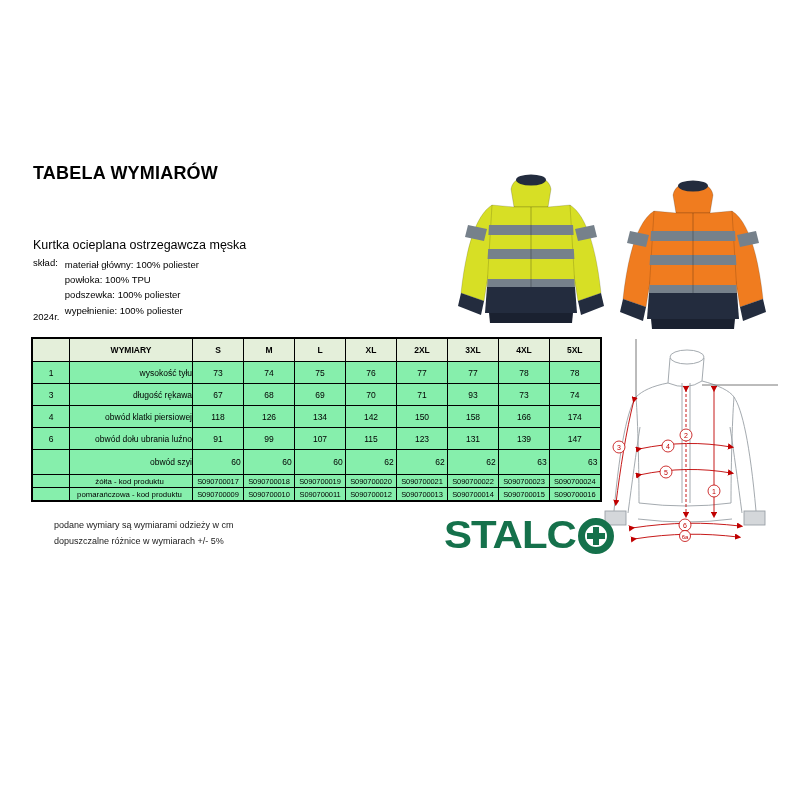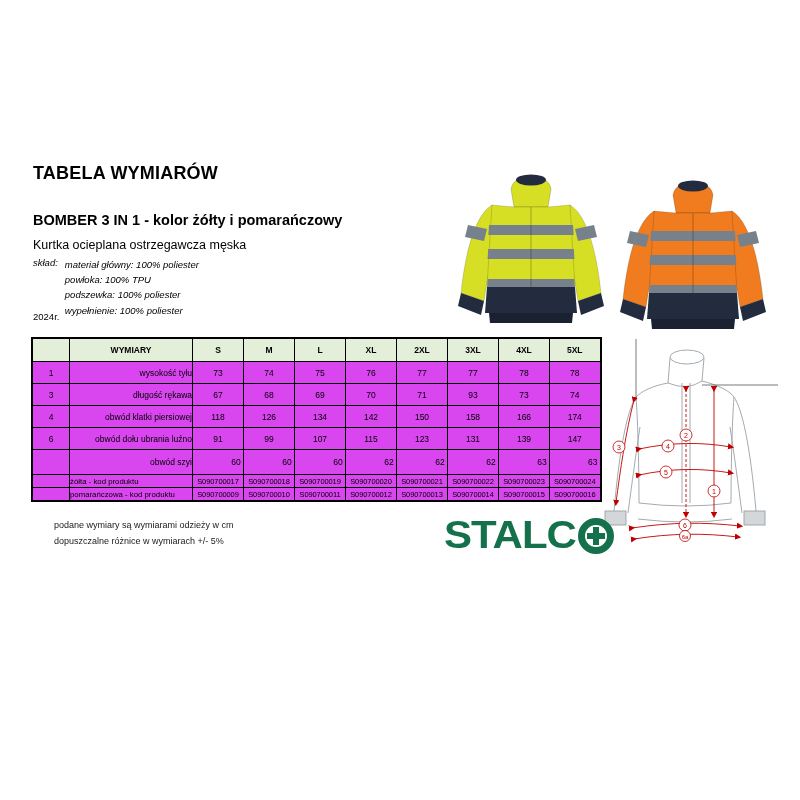--- a/index.html
+++ b/index.html
@@ -3,50 +3,49 @@
 <meta charset="utf-8">
 <style>
   html,body { margin:0; padding:0; background:#ffffff; }
   .page {
     position:relative; width:800px; height:652px; background:#fff;
     font-family:"Liberation Sans", sans-serif; color:#000; overflow:hidden;
   }
   .title { position:absolute; left:33px; top:163px; font-size:18px; font-weight:bold; letter-spacing:.2px; }
   .product-title { position:absolute; left:33px; top:212px; font-size:14.5px; font-weight:bold; }
   .product-subtitle { position:absolute; left:33px; top:238px; font-size:12.5px; font-weight:normal; }
-  .composition { position:absolute; left:33px; top:257px; font-size:9.5px; display:flex; gap:7px;font-style:italic; }
+  .composition { position:absolute; left:33px; top:257px; font-size:9.5px; display:flex; gap:7px; }
   .composition .lines div { line-height:15.2px; }
   .year { position:absolute; left:33px; top:311px; font-size:9.5px; }
 
   .jackets { position:absolute; left:446px; top:157px; }
   .diagram { position:absolute; left:592px; top:331px; }
 
-  table.size-table { position:absolute; left:31px; top:337px; border-collapse:collapse; table-layout:fixed; border:2px solid #000; background:#d946ef; }
+  table.size-table { position:absolute; left:31px; top:337px; border-collapse:collapse; table-layout:fixed; border:2px solid #000; background:#86efac; }
   table.size-table td { border:1px solid #000; font-size:8.5px; text-align:center; vertical-align:middle; padding:0; white-space:nowrap; }
   tr.head td { background:#e4efda; font-weight:bold; height:22px; }
   tr.row td { height:21px; }
   tr.row td.c-name { text-align:right; padding-left:21px; }
   tr.row-neck td { height:24px;padding-left:36px; }
   tr.code-row td { height:12px; font-size:7.5px; }
-  tr.code-row td.code-label { text-align:left; padding-right:3px; font-size:7.8px; }
+  tr.code-row td.code-label { text-align:center; padding-right:3px; font-size:7.8px; }
   tr.code-row td.code-cell { letter-spacing:-.1px; }
 
   .footnotes { position:absolute; left:35px; top:518px; font-size:9px; line-height:15.5px; color:#1a1a1a;margin-left:19px; }
 
   .logo { position:absolute; left:424px; top:511px; display:flex; align-items:center; color:#15714b;margin-left:20px; }
   .logo .wordmark { font-size:42px; font-weight:bold; letter-spacing:-1px; transform:scaleY(.92); }
   .logo svg { margin-left:1px; margin-top:2px; }
 </style>
 </head>
 <body>
 
 <div class="page">
 
   <div class="title">TABELA WYMIARÓW</div>
-  <div class="product-title">BOMBER 3 IN 1 - kolor żółty i pomarańczowy</div>
   <div class="product-subtitle">Kurtka ocieplana ostrzegawcza męska</div>
 
   <div class="composition">
     <div>skład:</div>
     <div class="lines">
       <div>materiał główny: 100% poliester</div>
       <div>powłoka: 100% TPU</div>
       <div>podszewka: 100% poliester</div>
       <div>wypełnienie: 100% poliester</div>
     </div>

